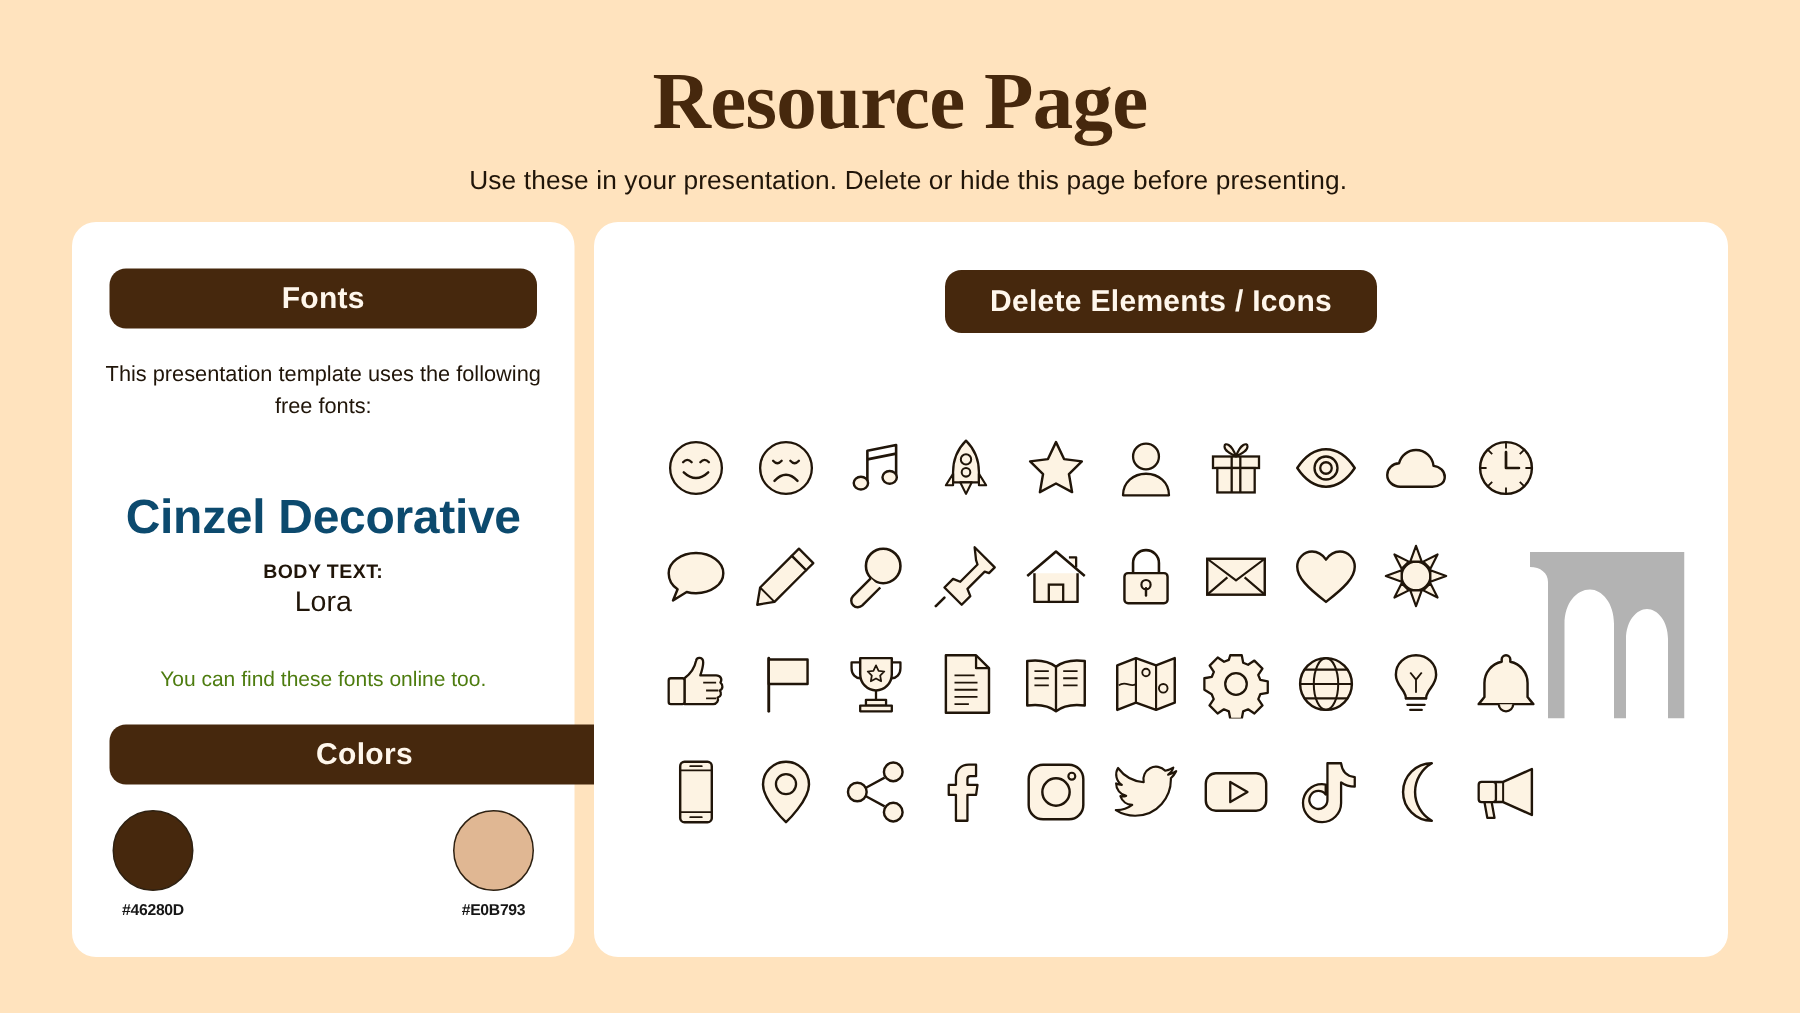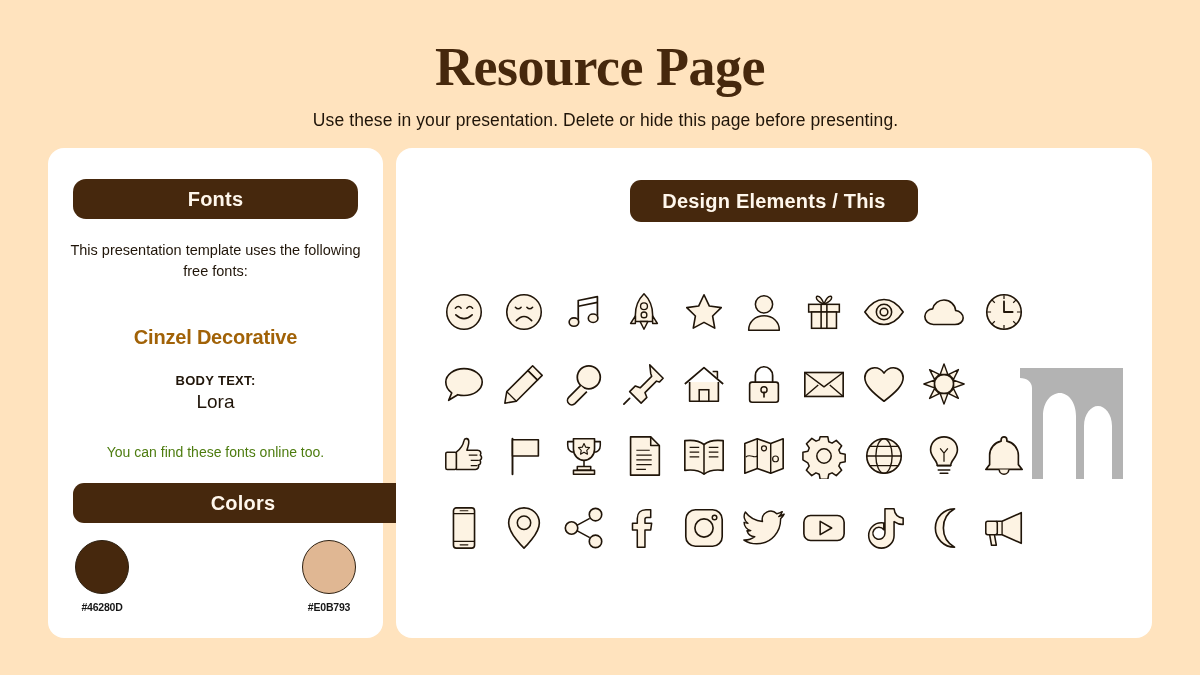--- a/index.html
+++ b/index.html
@@ -52,36 +52,36 @@
     color: #FFF7EC;
     border-radius: 11px;
     text-align: center;
     font-family: "Liberation Sans", sans-serif;
     font-weight: bold;
     display: flex;
     align-items: center;
     justify-content: center;
     letter-spacing: 0.2px;
   }
-  .pill-fonts  { position: absolute; left: 25px; top: 31px; width: 285px; height: 40px; font-size: 20px; border-radius: 13px; }
+  .pill-fonts  { position: absolute; left: 25px; top: 31px; width: 285px; height: 40px; font-size: 20px; }
   .pill-colors { position: absolute; left: 25px; top: 335px; width: 340px; height: 40px; font-size: 20px; }
   .pill-design { position: absolute; left: 234px; top: 32px; width: 288px; height: 42px; font-size: 20px; }
 
   
   .fonts-intro {
     position: absolute; left: 20px; top: 92px; width: 295px;
     text-align: center; font-size: 14.5px; line-height: 1.42; color: #201509;
   }
   .titles-label {
     position: absolute; left: 20px; top: 160px; width: 295px;
     text-align: center; font-size: 13px; font-weight: bold; color: #201509; letter-spacing: 0.3px;
   }
   .titles-font {
     position: absolute; left: 20px; top: 178px; width: 295px;
-    text-align: center; font-size: 20px; font-weight: bold; color: #a16207; letter-spacing: -0.2px;
+    text-align: center; font-size: 32px; font-weight: bold; color: #0c4a6e; letter-spacing: -0.2px;
   }
   .body-label {
     position: absolute; left: 20px; top: 225px; width: 295px;
     text-align: center; font-size: 13px; font-weight: bold; color: #201509; letter-spacing: 0.3px;
   }
   .body-font {
     position: absolute; left: 20px; top: 243px; width: 295px;
     text-align: center; font-size: 19px; color: #201509;
   }
   .fonts-note {
@@ -154,21 +154,21 @@
       </div>
       <div class="swatch">
         <div class="swatch-dot" style="background: rgb(224, 183, 147);"></div>
         <div class="swatch-code">#E0B793</div>
       </div>
     </div>
   </div>
 
   <div class="panel panel-right">
 
-    <div class="pill pill-design">Design Elements / This</div>
+    <div class="pill pill-design">Delete Elements / Icons</div>
 
     <div class="icon-grid">
 
       <div class="icon-cell">
         <svg viewBox="0 0 48 48">
             <circle cx="24" cy="24" r="18" fill="#FDF3E3" stroke="#201509" stroke-width="1.6"></circle>
         <path d="M15 20q3-3.4 6 0" fill="none" stroke="#201509" stroke-width="1.6" stroke-linecap="round"></path>
         <path d="M27 20q3-3.4 6 0" fill="none" stroke="#201509" stroke-width="1.6" stroke-linecap="round"></path>
         <path d="M15.5 27q8.5 8 17 0" fill="none" stroke="#201509" stroke-width="1.7" stroke-linecap="round"></path>
           </svg>

